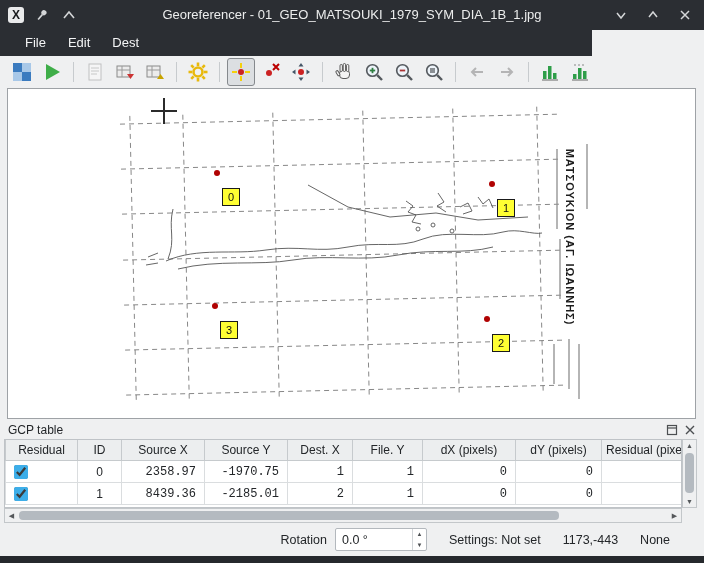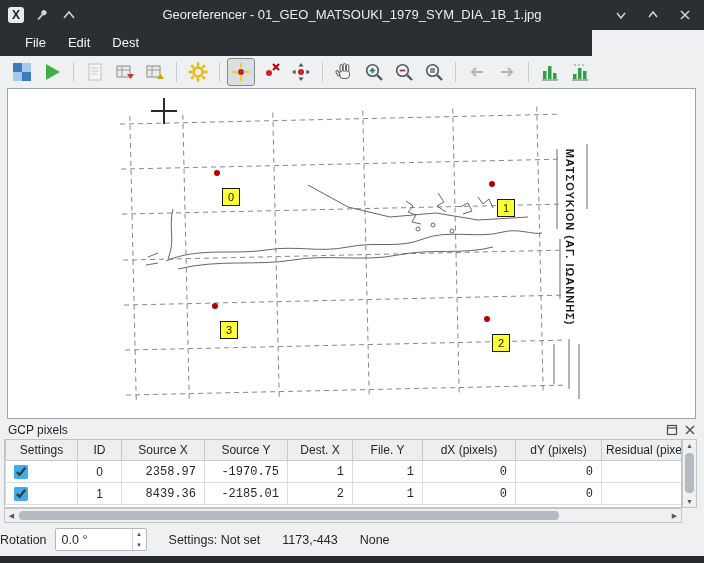--- a/index.html
+++ b/index.html
@@ -68,21 +68,21 @@
        border:1px solid #c3c7ca;box-sizing:border-box;}
   .hscroll{position:absolute;left:4px;top:508px;width:678px;height:15px;background:#eff0f1;
        border:1px solid #c3c7ca;box-sizing:border-box;}
   .corner{position:absolute;left:682px;top:508px;width:15px;height:15px;background:#eff0f1;}
   .sthumb-v{position:absolute;left:2px;top:13px;width:9px;height:40px;background:#b4bac0;border-radius:4px;}
   .sthumb-h{position:absolute;left:14px;top:2px;width:540px;height:9px;background:#b4bac0;border-radius:4px;}
   .sarrow{position:absolute;font-size:7px;color:#55585b;line-height:11px;text-align:center;width:13px;}
 
   
   .statusbar{position:absolute;left:0;top:523px;width:700px;height:33px;display:flex;
-       align-items:center;justify-content:flex-start;padding-right:30px;gap:22px;
+       align-items:center;justify-content:flex-end;padding-right:30px;gap:22px;
        font-size:12.5px;box-sizing:border-box;background:#eff0f1;}
   .sb-rot{display:flex;align-items:center;gap:8px;}
   .spin{display:flex;align-items:stretch;width:92px;height:23px;background:#fff;
        border:1px solid #b3b8bd;border-radius:2px;box-sizing:border-box;}
   .spin input{border:0;outline:0;width:68px;padding-left:6px;font-size:12.5px;
        font-family:Liberation Sans, sans-serif;color:#232629;background:transparent;}
   .spin .btns{width:18px;border-left:1px solid #d2d5d8;display:flex;flex-direction:column;}
   .spin .btns div{flex:1;display:flex;align-items:center;justify-content:center;
        font-size:6px;color:#4c4f52;}
   .bottom-edge{position:absolute;left:0;top:556px;width:704px;height:7px;background:#26292d;}
@@ -338,21 +338,21 @@
       <span class="gcp-dot"></span>
       <span class="gcp-tag">2</span>
     </div>
     <div class="gcp-marker" style="left:207px;top:217px;">
       <span class="gcp-dot"></span>
       <span class="gcp-tag">3</span>
     </div>
   </div>
 
   <div class="gcp-head">
-    <span>GCP pixels</span>
+    <span>GCP table</span>
     <span class="spacer"></span>
     <span class="dockbtn">
       <svg width="12" height="12" viewBox="0 0 12 12">
           <rect x="1.5" y="1.5" width="9" height="9" fill="none" stroke="#4c4f52" stroke-width="1.2"></rect>
           <line x1="1.5" y1="4" x2="10.5" y2="4" stroke="#4c4f52" stroke-width="1.2"></line>
         </svg>
     </span>
     <span class="dockbtn">
       <svg width="12" height="12" viewBox="0 0 12 12">
           <path d="M2 2 L10 10 M10 2 L2 10" stroke="#4c4f52" stroke-width="1.4"></path>
@@ -368,21 +368,21 @@
           <col style="width:83px">
           <col style="width:83px">
         <col style="width:65px">
           <col style="width:70px">
           <col style="width:93px">
           <col style="width:86px">
           <col style="width:120px">
       </colgroup>
       <thead>
         <tr>
-          <th>Settings</th>
+          <th>Residual</th>
           <th>ID</th>
           <th>Source X</th>
           <th>Source Y</th>
           <th>Dest. X</th>
           <th>File. Y</th>
           <th>dX (pixels)</th>
           <th>dY (pixels)</th>
           <th class="left">Residual (pixels)</th>
         </tr>
       </thead>

